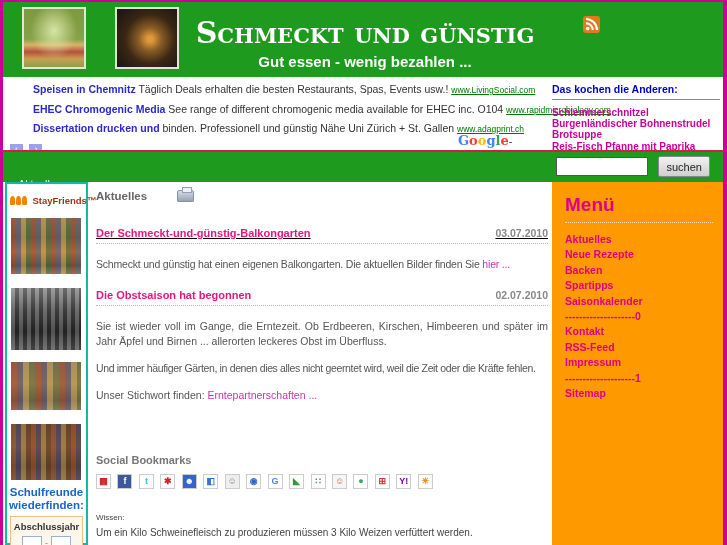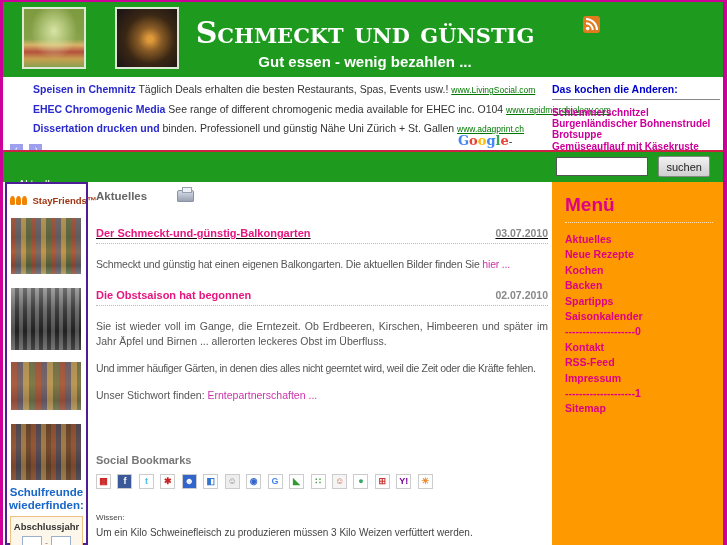--- a/index.html
+++ b/index.html
@@ -52,21 +52,21 @@
      border-top:2px solid #cc2244; }
   .breadcrumb { position:absolute; left:8px; top:26px; color:#fff; font-size:10.5px; }
   .crumb-arrow { font-size:8px; vertical-align:1px; }
   .searchbar { position:absolute; left:556px; top:4px; }
   .search-input { width:92px; height:19px; border:1px solid #555; background:#fff; font-size:11px; padding:0 3px; vertical-align:middle; }
   .search-btn { margin-left:6px; height:21px; padding:0 7px; font-size:11px; vertical-align:middle;
      background:linear-gradient(#f2f2f2,#cfcfcf); border:1px solid #888; border-radius:2px; cursor:pointer; color:#222; }
 
   
   .sidebar { position:absolute; left:5px; top:182px; width:83px; height:363px; background:#fff;
-     border:2px solid #4c1d95; }
+     border:2px solid #14b8a6; }
   .sf-logo { position:absolute; left:3px; top:7px; white-space:nowrap; }
   .sf-person { display:inline-block; width:5px; height:9px; margin-right:1px; background:#f08300;
      border-radius:50% 50% 20% 20%; vertical-align:middle; }
   .sf-brand { font-size:9.5px; font-weight:bold; color:#a03510; vertical-align:middle; }
   .class-photo { position:absolute; left:4px; width:70px; }
   .cp-1 { top:34px; height:56px;
      background: repeating-linear-gradient(90deg, rgba(190,60,50,.40) 0 5px, rgba(70,100,150,.40) 5px 10px, rgba(225,195,95,.45) 10px 15px, rgba(50,120,70,.35) 15px 20px),
                  linear-gradient(180deg,#8a6a4c 0%, #6e563a 35%, #a5713f 60%, #5e4a32 85%, #97876f 100%); }
   .cp-2 { top:104px; height:62px;
      background: repeating-linear-gradient(90deg, rgba(255,255,255,.18) 0 4px, rgba(0,0,0,.22) 4px 8px),
@@ -166,20 +166,21 @@
       <span class="g-word"><span class="g-0">G</span><span class="g-1">o</span><span class="g-2">o</span><span class="g-3">g</span><span class="g-4">l</span><span class="g-5">e</span></span><span>-Anzeigen</span>
     </div>
   </div>
 
   <div class="others">
     <div class="others-heading">Das kochen die Anderen:</div>
     <hr class="others-sep">
     <a class="others-link">Schlemmerschnitzel</a>
     <a class="others-link">Burgenländischer Bohnenstrudel</a>
     <a class="others-link">Brotsuppe</a>
+    <a class="others-link">Reis-Fisch Pfanne mit Paprika</a>
     <a class="others-link">Gemüseauflauf mit Käsekruste</a>
   </div>
 
   <div class="navbar">
     <div class="breadcrumb">
       <span class="crumb-arrow">►</span>
       <span>Aktuelles</span>
     </div>
     <div class="searchbar">
       <input class="search-input" type="text" value="" style="">
@@ -258,21 +259,20 @@
 
     <div class="footnote-label">Wissen:</div>
     <div class="footnote-text">Um ein Kilo Schweinefleisch zu produzieren müssen 3 Kilo Weizen verfüttert werden.</div>
   </div>
 
   <div class="menu">
     <div class="menu-heading">Menü</div>
     <hr class="menu-sep">
     <a class="menu-item">Aktuelles</a>
     <a class="menu-item">Neue Rezepte</a>
-    <a class="menu-item">Kochen</a>
     <a class="menu-item">Backen</a>
     <a class="menu-item">Spartipps</a>
     <a class="menu-item">Saisonkalender</a>
     <a class="menu-item">--------------------0</a>
     <a class="menu-item">Kontakt</a>
     <a class="menu-item">RSS-Feed</a>
     <a class="menu-item">Impressum</a>
     <a class="menu-item">--------------------1</a>
     <a class="menu-item">Sitemap</a>
   </div>

